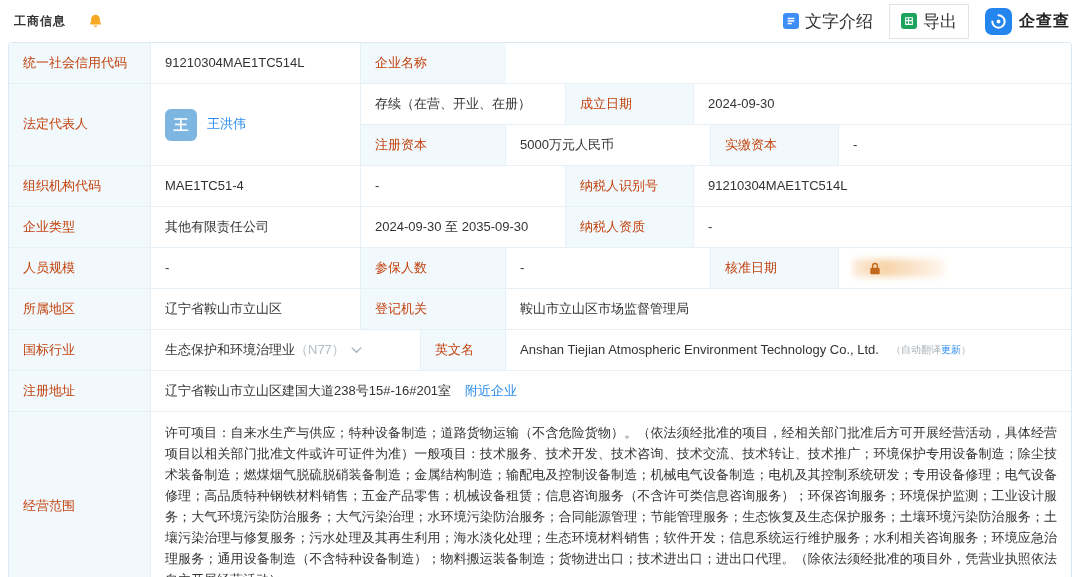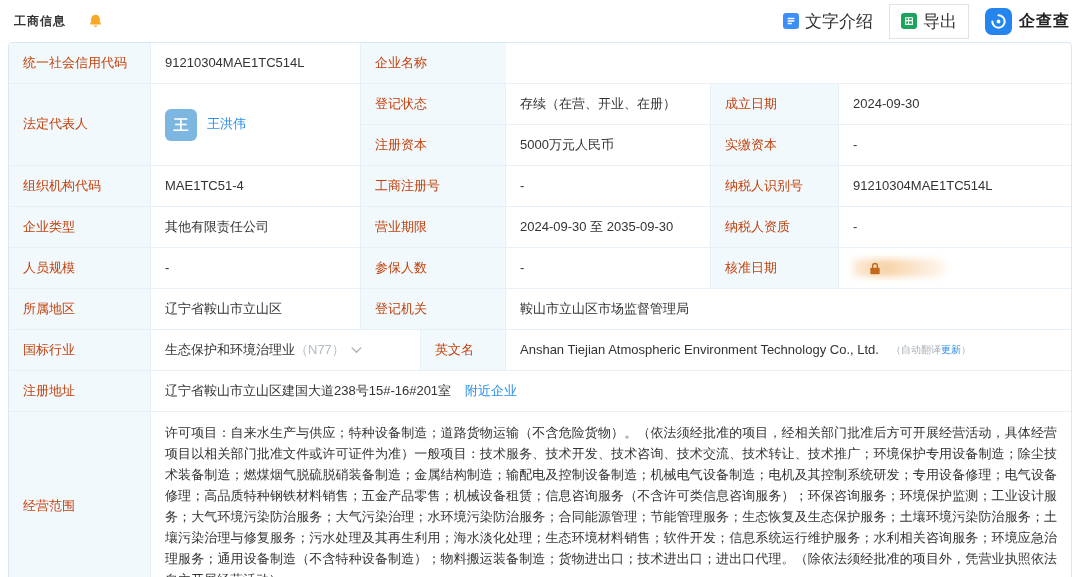--- a/index.html
+++ b/index.html
@@ -103,47 +103,44 @@
   </div>
 
   <div class="trow">
     <div class="cell lbl wA tall">法定代表人</div>
     <div class="cell wB tall">
       <span class="avatar">王</span>
       <span class="link name-link">王洪伟</span>
     </div>
     <div class="sub">
       <div class="subrow">
-        <div class="cell lbl wC">登记状态</div>
         <div class="cell wD">存续（在营、开业、在册）</div>
         <div class="cell lbl wE">成立日期</div>
         <div class="cell flex1">2024-09-30</div>
       </div>
       <div class="subrow">
         <div class="cell lbl wC">注册资本</div>
         <div class="cell wD">5000万元人民币</div>
         <div class="cell lbl wE">实缴资本</div>
         <div class="cell flex1">-</div>
       </div>
     </div>
   </div>
 
   <div class="trow">
     <div class="cell lbl wA">组织机构代码</div>
     <div class="cell wB">MAE1TC51-4</div>
-    <div class="cell lbl wC">工商注册号</div>
     <div class="cell wD">-</div>
     <div class="cell lbl wE">纳税人识别号</div>
     <div class="cell flex1">91210304MAE1TC514L</div>
   </div>
 
   <div class="trow">
     <div class="cell lbl wA">企业类型</div>
     <div class="cell wB">其他有限责任公司</div>
-    <div class="cell lbl wC">营业期限</div>
     <div class="cell wD">2024-09-30 至 2035-09-30</div>
     <div class="cell lbl wE">纳税人资质</div>
     <div class="cell flex1">-</div>
   </div>
 
   <div class="trow">
     <div class="cell lbl wA">人员规模</div>
     <div class="cell wB">-</div>
     <div class="cell lbl wC">参保人数</div>
     <div class="cell wD">-</div>

